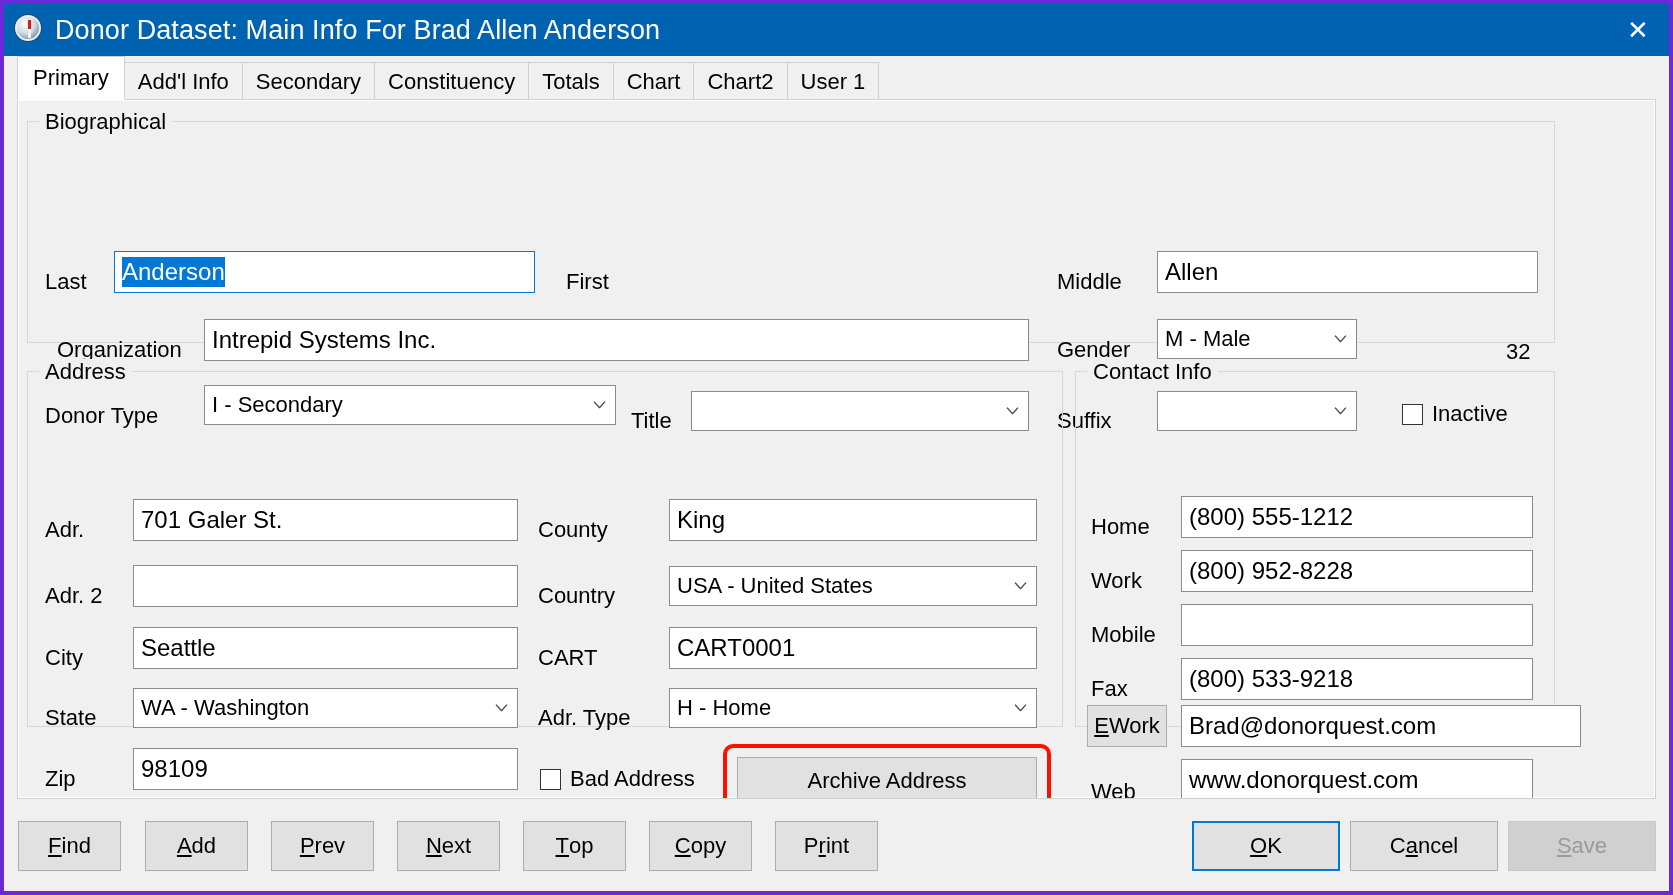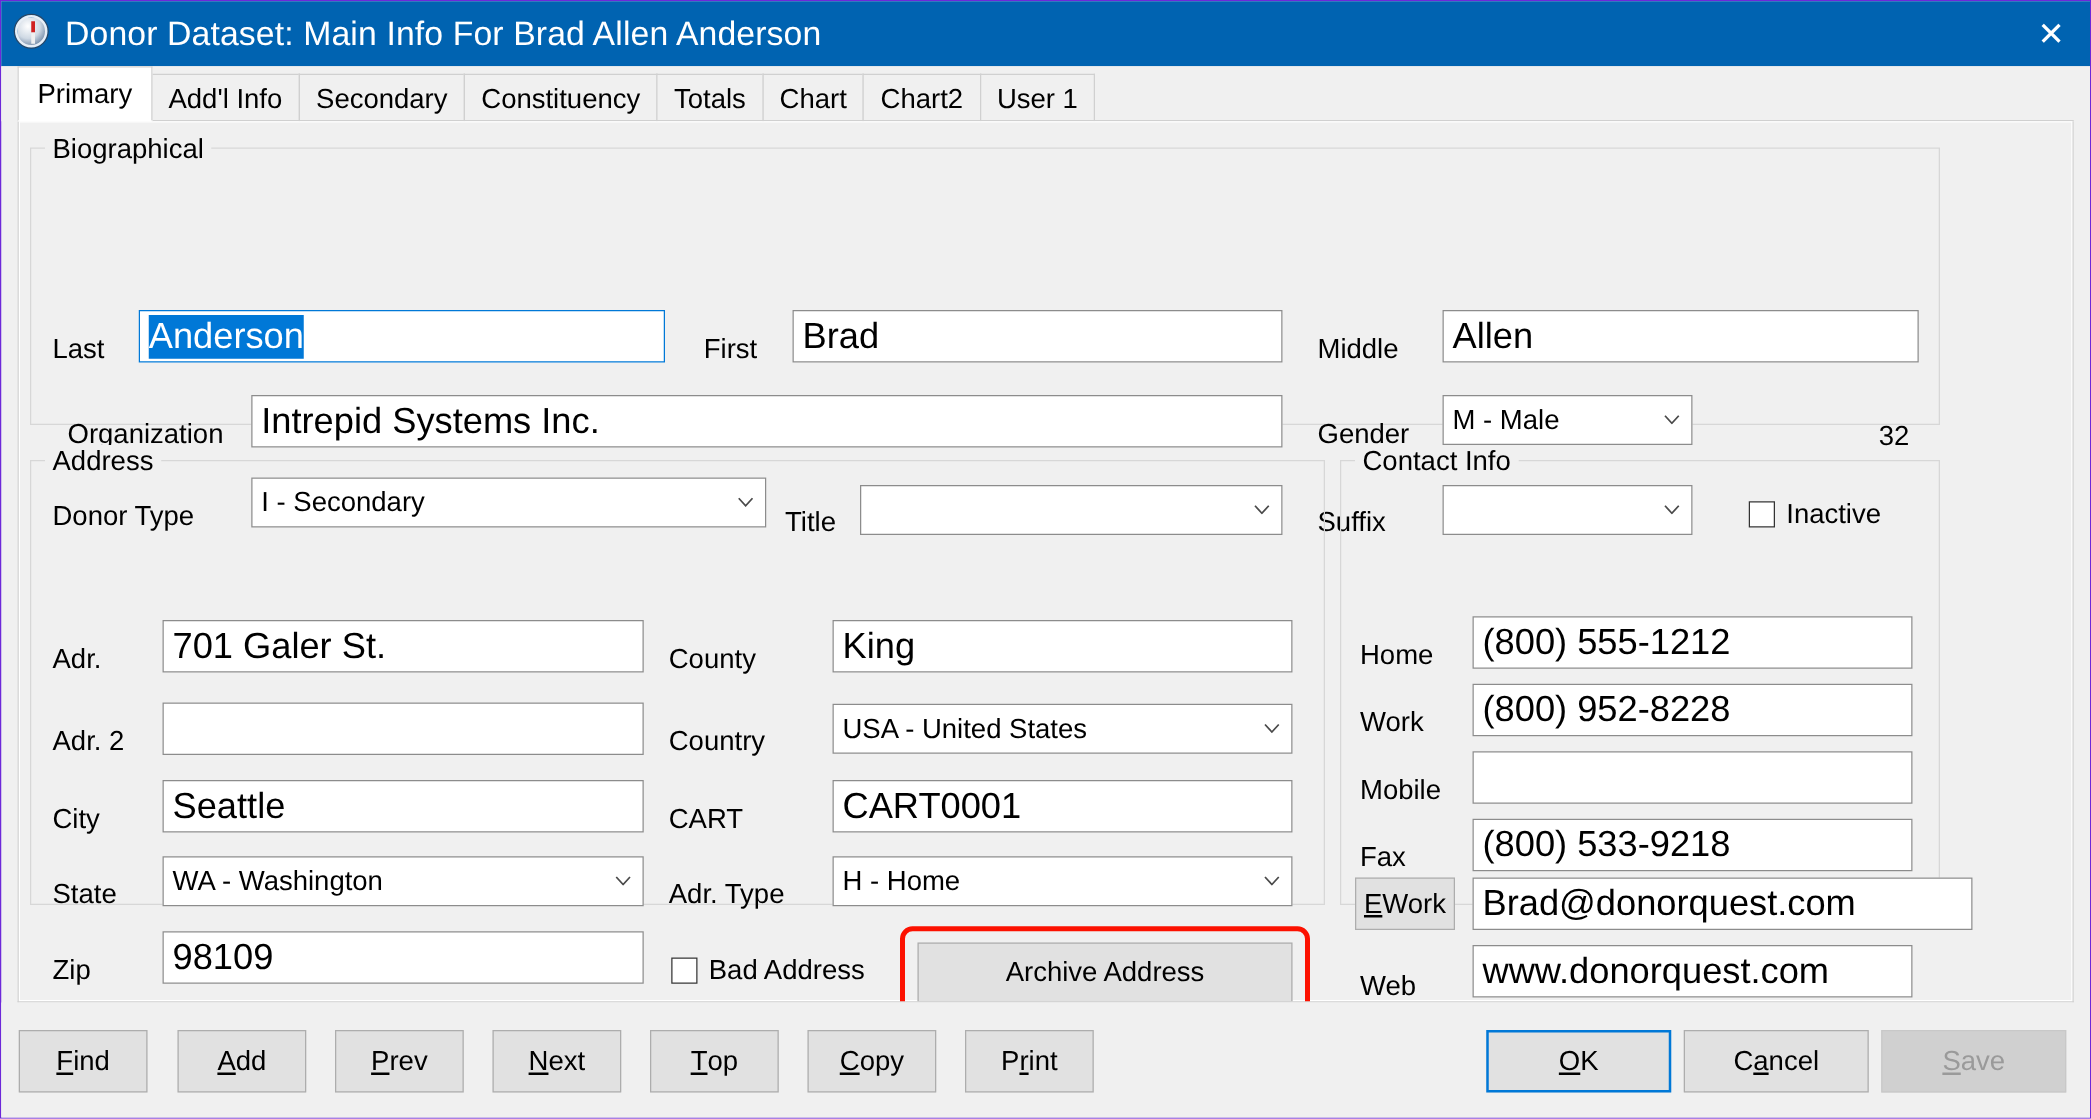--- a/index.html
+++ b/index.html
@@ -6,21 +6,21 @@
   html, body {
     margin: 0; padding: 0;
     width: 1673px; height: 895px;
     overflow: hidden;
     font-family: "Liberation Sans", sans-serif;
     background: #ffffff;
   }
   .window {
     width: 1673px; height: 895px;
     background: #f0f0f0;
-    border: 1px solid #6d28d9;
+    border: 4px solid #6d28d9;
     display: flex; flex-direction: column;
     position: relative;
   }
   
   .titlebar {
     height: 52px;
     background: #0063b1;
     display: flex; align-items: center;
     flex: 0 0 auto;
     position: relative;
@@ -140,21 +140,21 @@
     position: absolute;
     font-size: 22px;
     color: #000;
     white-space: nowrap;
     line-height: 1;
   }
   .fld {
     position: absolute;
     background: #ffffff;
     border: 1px solid #8c8c8c;
-    font-size: 29px;
+    font-size: 24px;
     color: #000;
     display: flex; align-items: center;
     padding-left: 7px;
     overflow: hidden;
     white-space: nowrap;
   }
   .fld.focused { border: 1px solid #0078d7; }
   .sel-text {
     background: #0078d7;
     color: #ffffff;
@@ -277,23 +277,20 @@
     <div class="group" id="grp-bio">
       <div class="group-title">Biographical</div>
     </div>
 
     <div class="lbl" style="left:26px; top:170px;">Last</div>
     <div class="fld focused" style="left:95px; top:150px; width:421px; height:42px;">
       <span class="sel-text">Anderson</span>
     </div>
 
     <div class="lbl" style="left:547px; top:170px;">First</div>
-    <div class="fld" style="left:618px; top:150px; width:392px; height:42px;">
-      <span>Brad</span>
-    </div>
 
     <div class="lbl" style="left:1038px; top:170px;">Middle</div>
     <div class="fld" style="left:1138px; top:150px; width:381px; height:42px;">
       <span>Allen</span>
     </div>
 
     <div class="lbl" style="left:26px; top:238px;margin-left:12px;">Organization</div>
     <div class="fld" style="left:185px; top:218px; width:825px; height:42px;align-items:center;">
       <span>Intrepid Systems Inc.</span>
     </div>

